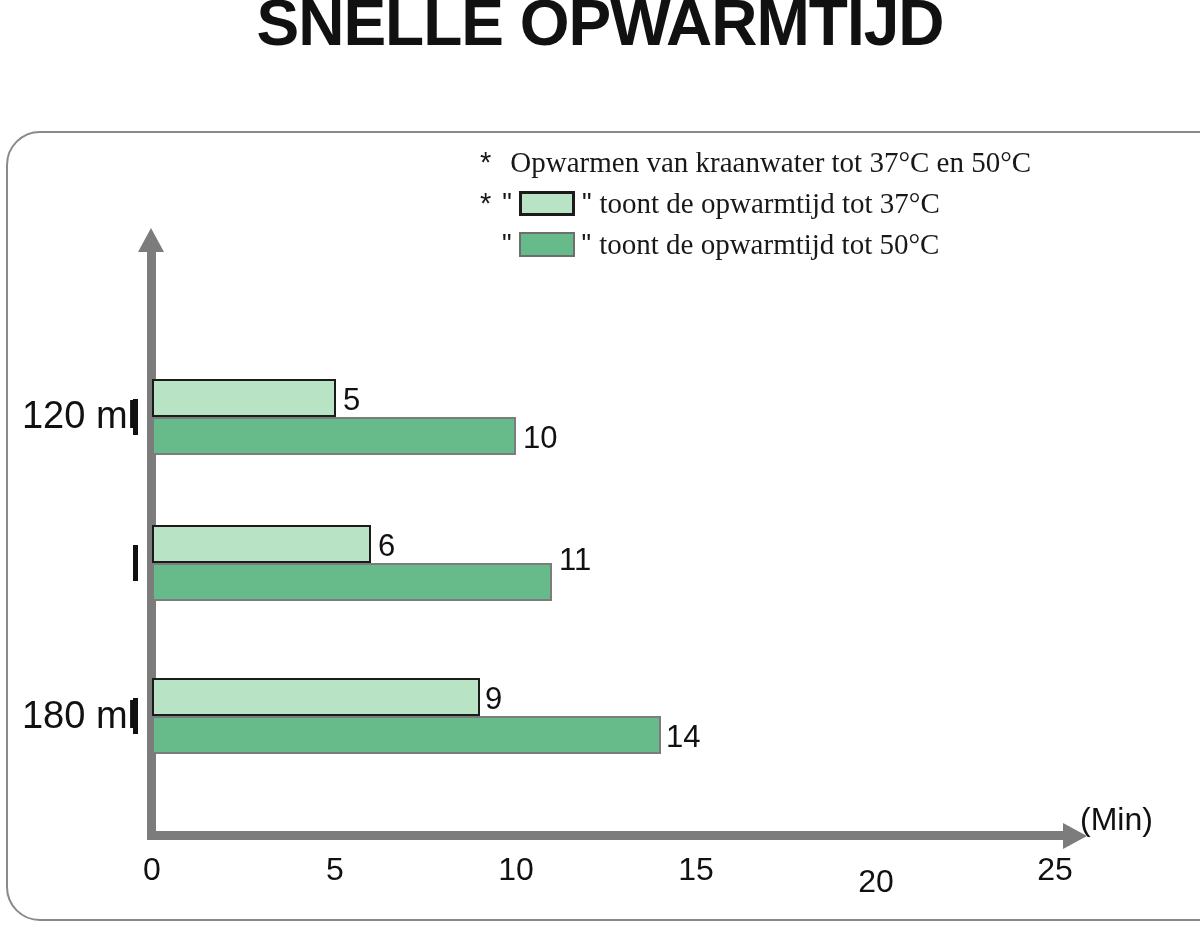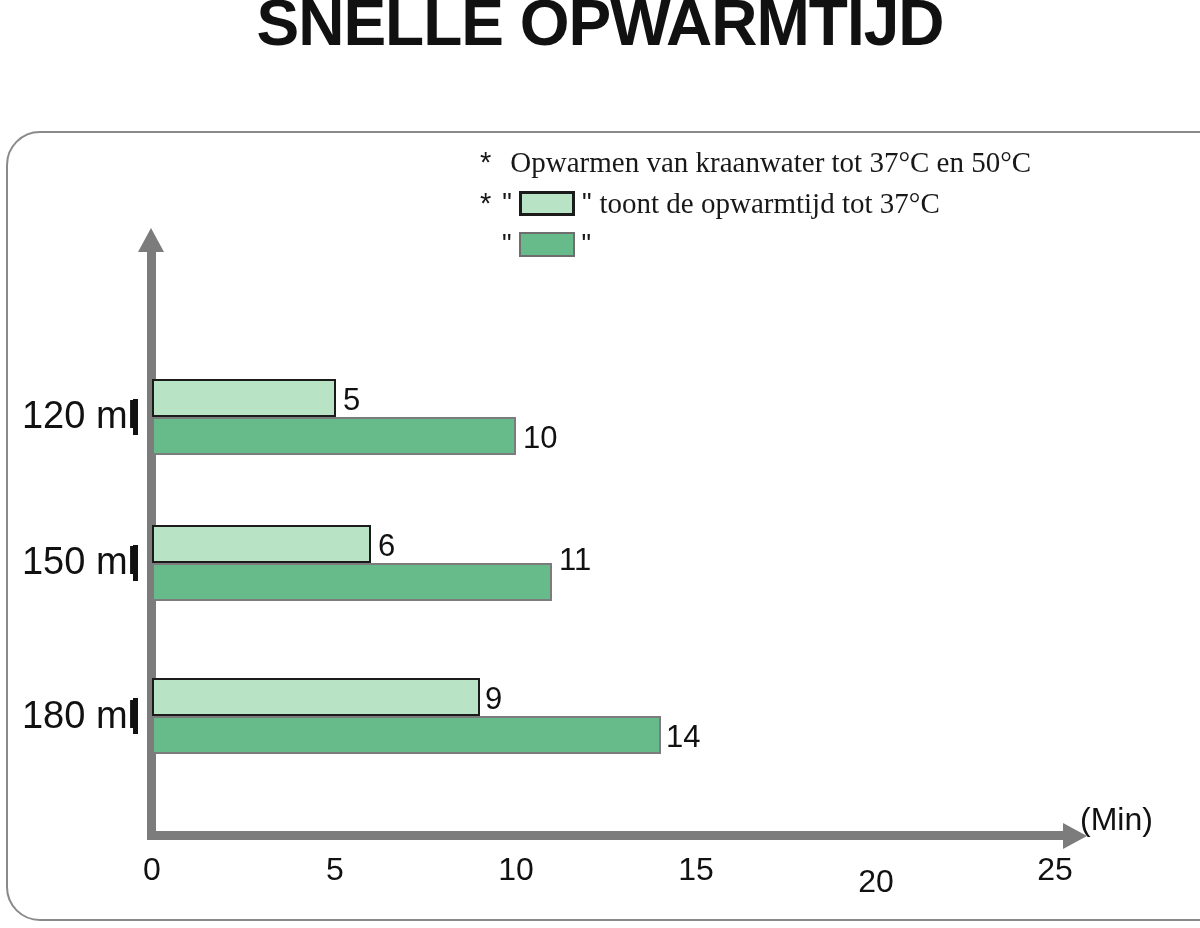--- a/index.html
+++ b/index.html
@@ -198,39 +198,39 @@
     <span class="ast">*</span>
     <span class="quote">"</span>
     <span class="swatch light"></span>
     <span class="quote">"</span>
     <span class="legend-text">toont de opwarmtijd tot 37°C</span>
   </div>
   <div class="legend-line l3">
     <span class="quote">"</span>
     <span class="swatch dark"></span>
     <span class="quote">"</span>
+    <span class="legend-text">toont de opwarmtijd tot 50°C</span>
   </div>
 </div>
 
 <div id="plot">
 
   <div id="y-axis"></div>
   <div id="y-axis-arrow"></div>
   <div id="x-axis"></div>
   <div id="x-axis-arrow"></div>
 
   <div class="y-tick" style="top:399px"></div>
   <div class="cat-label" style="top:394px">120 ml</div>
   <div class="bar light" style="left:152px; top:379px; width:184px;"></div>
   <div class="bar-value" style="left:343px; top:382px;">5</div>
   <div class="bar dark" style="left:152px; top:417px; width:364px;"></div>
   <div class="bar-value" style="left:523px; top:420px;">10</div>
 
   <div class="y-tick" style="top:545px"></div>
-  <div class="cat-label" style="top:540px">150 ml</div>
   <div class="bar light" style="left:152px; top:525px; width:219px;"></div>
   <div class="bar-value" style="left:378px; top:528px;">6</div>
   <div class="bar dark" style="left:152px; top:563px; width:400px;"></div>
   <div class="bar-value" style="left:559px; top:542px;">11</div>
 
   <div class="y-tick" style="top:698px"></div>
   <div class="cat-label" style="top:694px">180 ml</div>
   <div class="bar light" style="left:152px; top:678px; width:328px;"></div>
   <div class="bar-value" style="left:485px; top:681px;">9</div>
   <div class="bar dark" style="left:152px; top:716px; width:509px;"></div>

